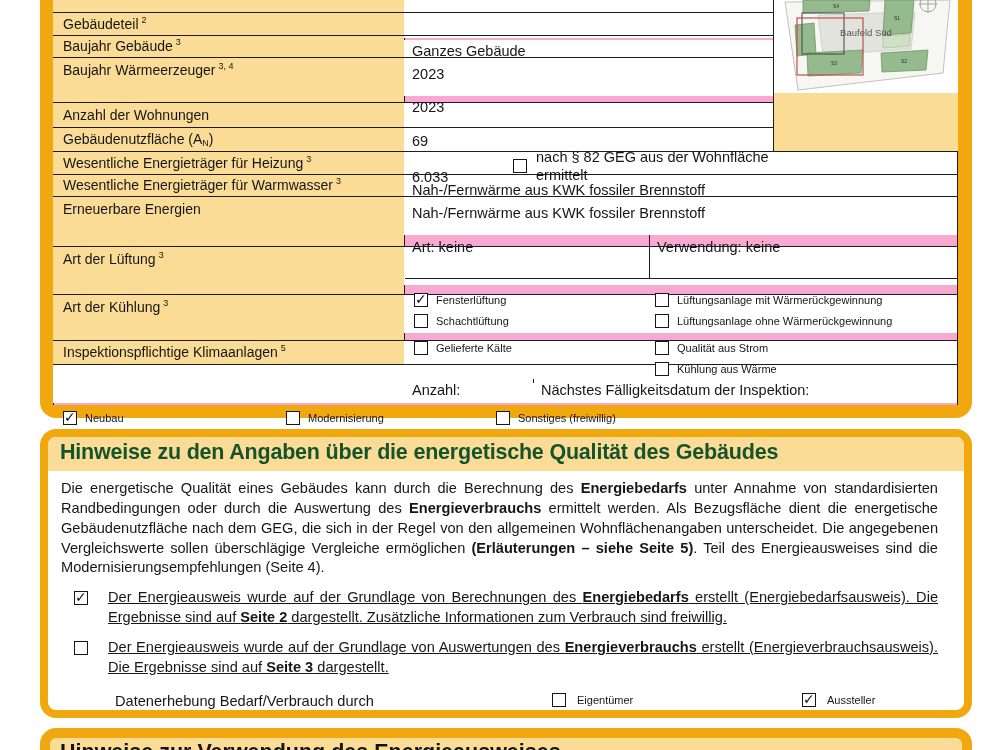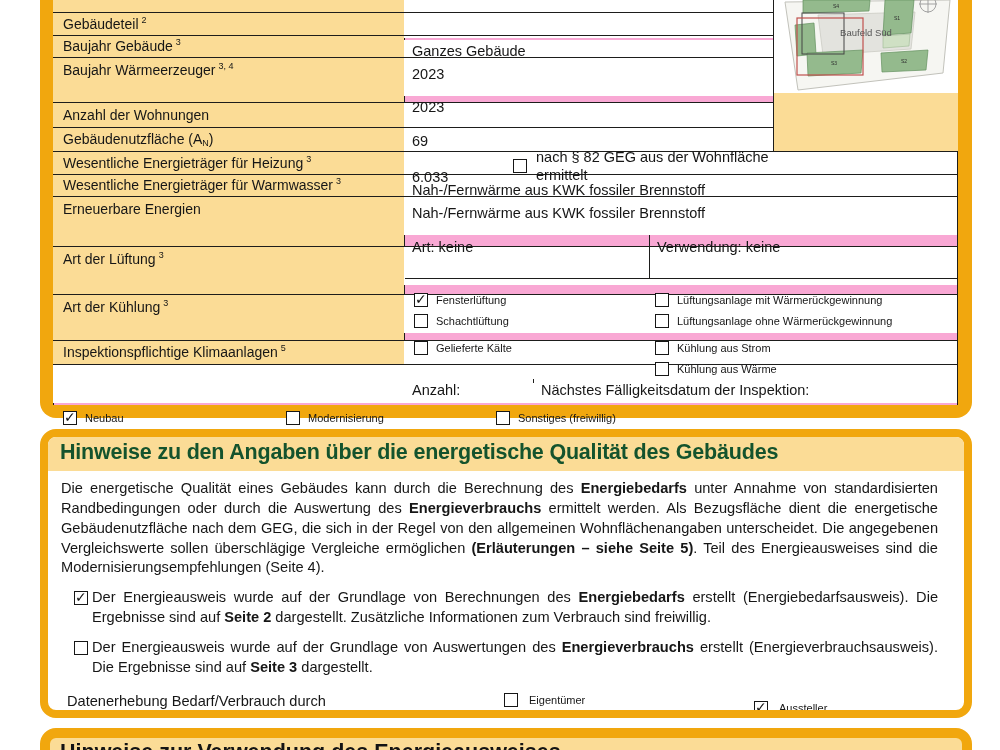--- a/index.html
+++ b/index.html
@@ -74,25 +74,25 @@
     border:8px solid #F1A70E;border-radius:16px;background:#fff;overflow:hidden;
   }
   .hb-head{
     background:#FBDC96;padding:3px 12px 6px 12px;
     font-size:21.5px;font-weight:bold;color:#14532d;letter-spacing:-0.2px;
   }
   .hb-body{padding:8px 26px 0 13px;font-size:14.6px;line-height:1.36;}
   .hb-body p.intro{margin:0;text-align:justify;}
   .chk-item{display:flex;margin-top:10px;align-items:flex-start;}
   .chk-item .cb{margin:3px 0 0 13px;}
-  .chk-item .txt{flex:1;margin-left:4px;text-align:justify;}
-  .daten-row{position:relative;height:22px;margin-top:12px;}
+  .chk-item .txt{flex:1;margin-left:20px;text-align:justify;text-decoration:underline;}
+  .daten-row{position:relative;height:22px;margin-top:12px;margin-left:48px;}
   .daten-row .dlabel{position:absolute;left:6px;top:2px;}
   .daten-row .dopt1{position:absolute;left:443px;top:0;}
-  .daten-row .dopt2{position:absolute;left:693px;top:8px;}
+  .daten-row .dopt2{position:absolute;left:693px;top:0;}
   .daten-row .cbl{gap:11px;text-align:center;}
   
   .usage-box{
     position:absolute;left:40px;top:728px;width:932px;height:90px;box-sizing:border-box;
     border:10px solid #F1A70E;border-radius:16px;background:#FBDC96;overflow:hidden;
   }
   .usage-box .ub-head{font-size:21.5px;font-weight:bold;color:#141414;padding:2px 10px;}
   b{font-weight:bold;}
 </style>
 </head>
@@ -218,21 +218,21 @@
         <div class="cbcols">
           <div class="cbc1">
             <div class="cbl">
                 <span class="cb"></span>
                 <span>Gelieferte Kälte</span>
               </div>
           </div>
           <div class="cbc2">
             <div class="cbl">
                 <span class="cb"></span>
-                <span>Kühlung aus Strom</span>
+                <span>Qualität aus Strom</span>
               </div>
             <div class="cbl">
                 <span class="cb"></span>
                 <span>Kühlung aus Wärme</span>
               </div>
           </div>
         </div>
       </div>
     </div>
 

